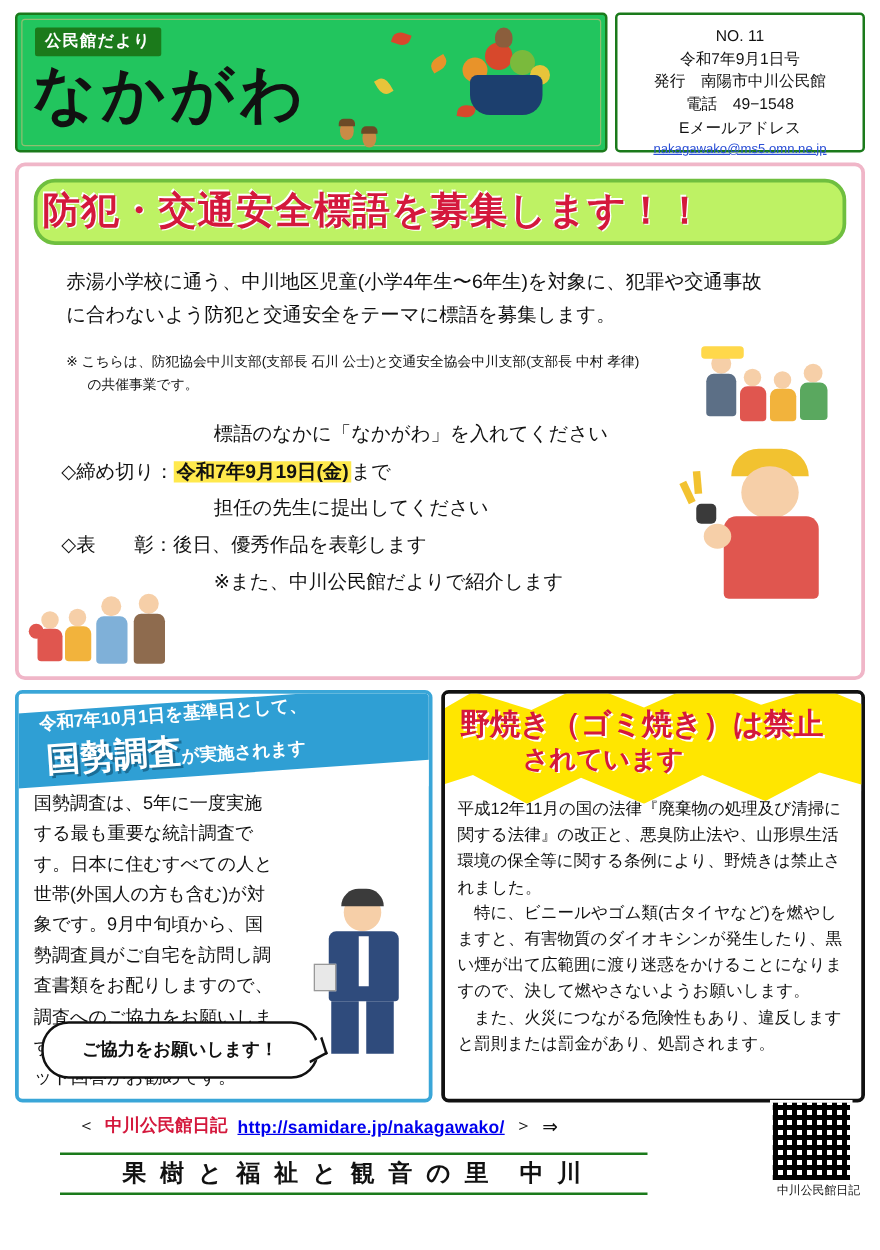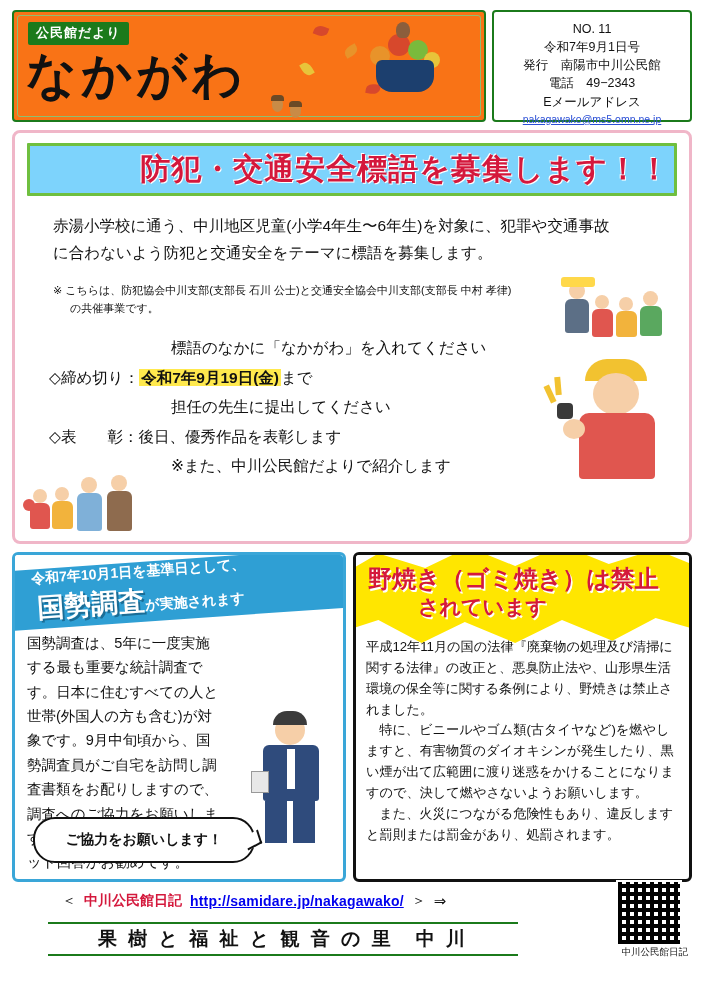--- a/index.html
+++ b/index.html
@@ -28,21 +28,21 @@
     display: flex;
     height: 112px;
     box-sizing: border-box;
   }
   .masthead {
     flex: 0 0 474px;
     border: 2px solid #1b7a1b;
     border-radius: 4px;
     box-sizing: border-box;
     position: relative;
-    background: #f97316;
+    background: #22c55e;
     overflow: hidden;
   }
   .masthead-inner {
     position: absolute;
     inset: 3px;
     border: 1px solid #8fbf70;
     border-radius: 3px;
   }
   .kouminkan-tag {
     position: absolute;
@@ -136,24 +136,24 @@
     border: 3px solid #f0b6c8;
     border-radius: 8px;
     height: 414px;
     box-sizing: border-box;
     padding: 10px 12px;
     overflow: hidden;
     background: #fff;
   }
   .article-title-wrap {
     border: 3px solid #6fbf3f;
-    border-radius: 1px;
-    background: #7dd3fc;
+    border-radius: 17px;
+    background: #bef264;
     padding: 6px 4px 8px 4px;
-    text-align: right;
+    text-align: left;
   }
   .article-title {
     font-size: 30px;
     font-weight: bold;
     letter-spacing: 1px;
     color: #d4183c;
     font-family: "DejaVu Sans", "Liberation Sans", sans-serif;
     text-shadow: 1px 1px 0 #fff, -1px -1px 0 #fff;
     line-height: 1.1;
   }
@@ -412,21 +412,21 @@
         <span class="veg" style="left:62px; top:32px; width:16px; height:16px; background:#e8c43a;"></span>
         <span class="veg" style="left:34px; top:2px;  width:14px; height:16px; background:#8b5e3c; border-radius:50% 50% 40% 40%;"></span>
         <div class="basket-body"></div>
       </div>
     </div>
 
     <div class="issue-box">
       <div class="line">NO. 11</div>
       <div class="line">令和7年9月1日号</div>
       <div class="line">発行　南陽市中川公民館</div>
-      <div class="line">電話　49−2343</div>
+      <div class="line">電話　49−1548</div>
       <div class="line">Eメールアドレス</div>
       <a class="mail" href="#">nakagawako@ms5.omn.ne.jp</a>
     </div>
   </div>
 
   <div class="article">
 
     <div class="article-title-wrap">
       <div class="article-title">防犯・交通安全標語を募集します！！</div>
     </div>

